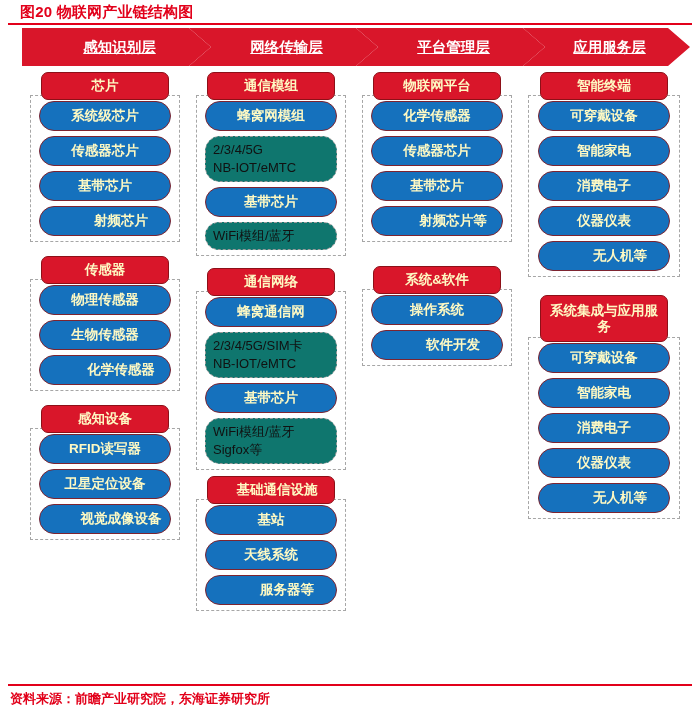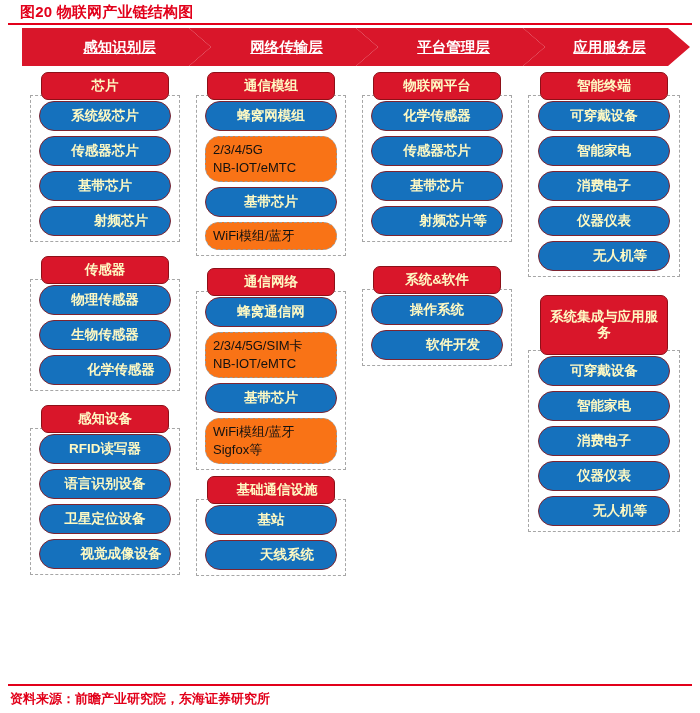--- a/index.html
+++ b/index.html
@@ -58,27 +58,27 @@
   .pill.red{
     background:#d9162a;
     border:1.4px solid #8d1018;
     width:128px;height:28px;
   }
   .pill.blue{
     background:#1571bd;
     border:1.4px solid #7d2430;
     width:132px;height:30px;
   }
-  .pill.red.tall{height:60px;padding:0 6px;}
+  .pill.red.tall{height:47px;padding:0 6px;}
 
   
   .textbox{
     box-sizing:border-box;
     border:1.3px dashed #9a9a9a;
-    background:#f97316;
+    background:#0f766e;
     color:#111111;
     font-size:13px;
     font-weight:normal;
     line-height:1.38;
     padding:4px 7px;
     width:132px;
     margin:0 auto;
     text-align:left;
   }
   .textbox div{white-space:nowrap;}
@@ -166,23 +166,20 @@
     </div>
     <div style="height: 14px;"></div>
     <div class="pill red" style="margin-bottom: -5px; z-index: 3; align-items: center;">
       <span>感知设备</span>
     </div>
     <div class="group stack">
       <div class="pill blue">
         <span>RFID读写器</span>
       </div>
       <div class="pill blue">
-        <span>语言识别设备</span>
-      </div>
-      <div class="pill blue">
         <span>卫星定位设备</span>
       </div>
       <div class="pill blue">
         <span>视觉成像设备</span>
       </div>
     </div>
   </div>
 <div class="col col2">
     <div class="pill red" style="margin-bottom: -5px; z-index: 3;">
       <span>通信模组</span>
@@ -226,20 +223,23 @@
     <div class="pill red" style="margin-bottom: -5px; z-index: 3; padding-left: 12px;">
       <span>基础通信设施</span>
     </div>
     <div class="group stack">
       <div class="pill blue">
         <span>基站</span>
       </div>
       <div class="pill blue">
         <span>天线系统</span>
       </div>
+      <div class="pill blue">
+        <span>服务器等</span>
+      </div>
     </div>
   </div>
 <div class="col col3">
     <div class="pill red" style="margin-bottom: -5px; z-index: 3;">
       <span>物联网平台</span>
     </div>
     <div class="group stack">
       <div class="pill blue">
         <span>化学传感器</span>
       </div>

